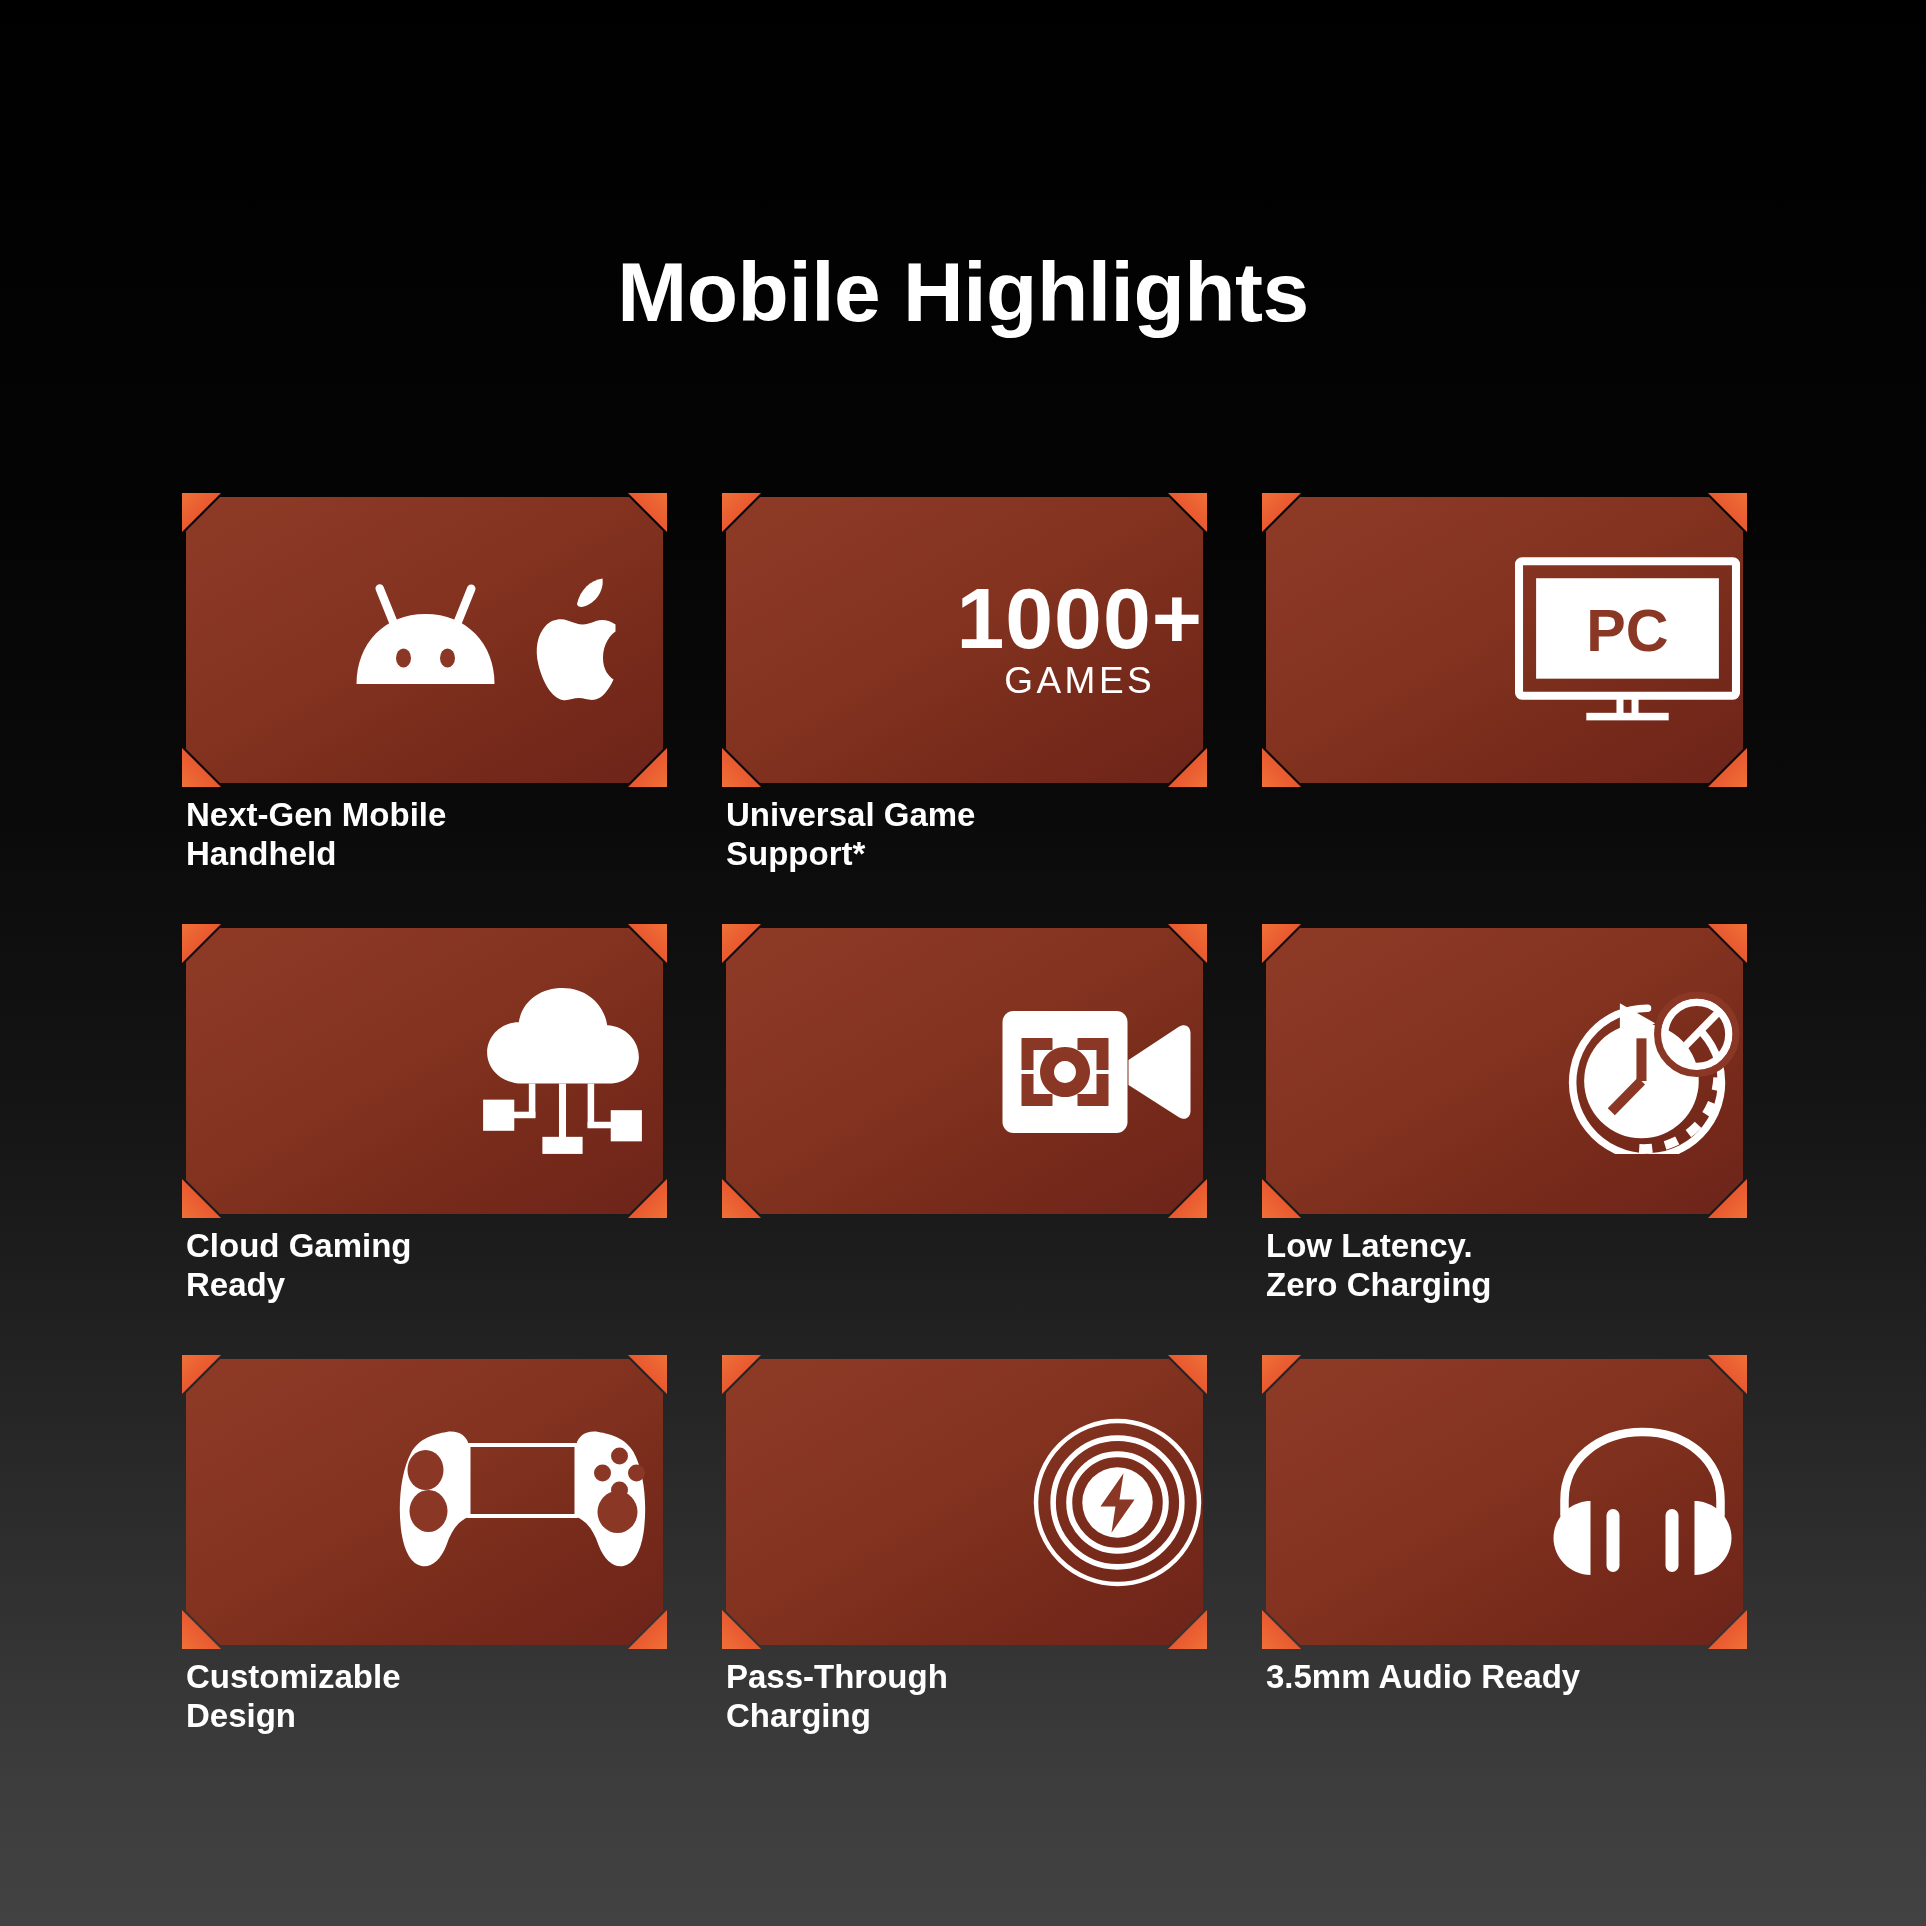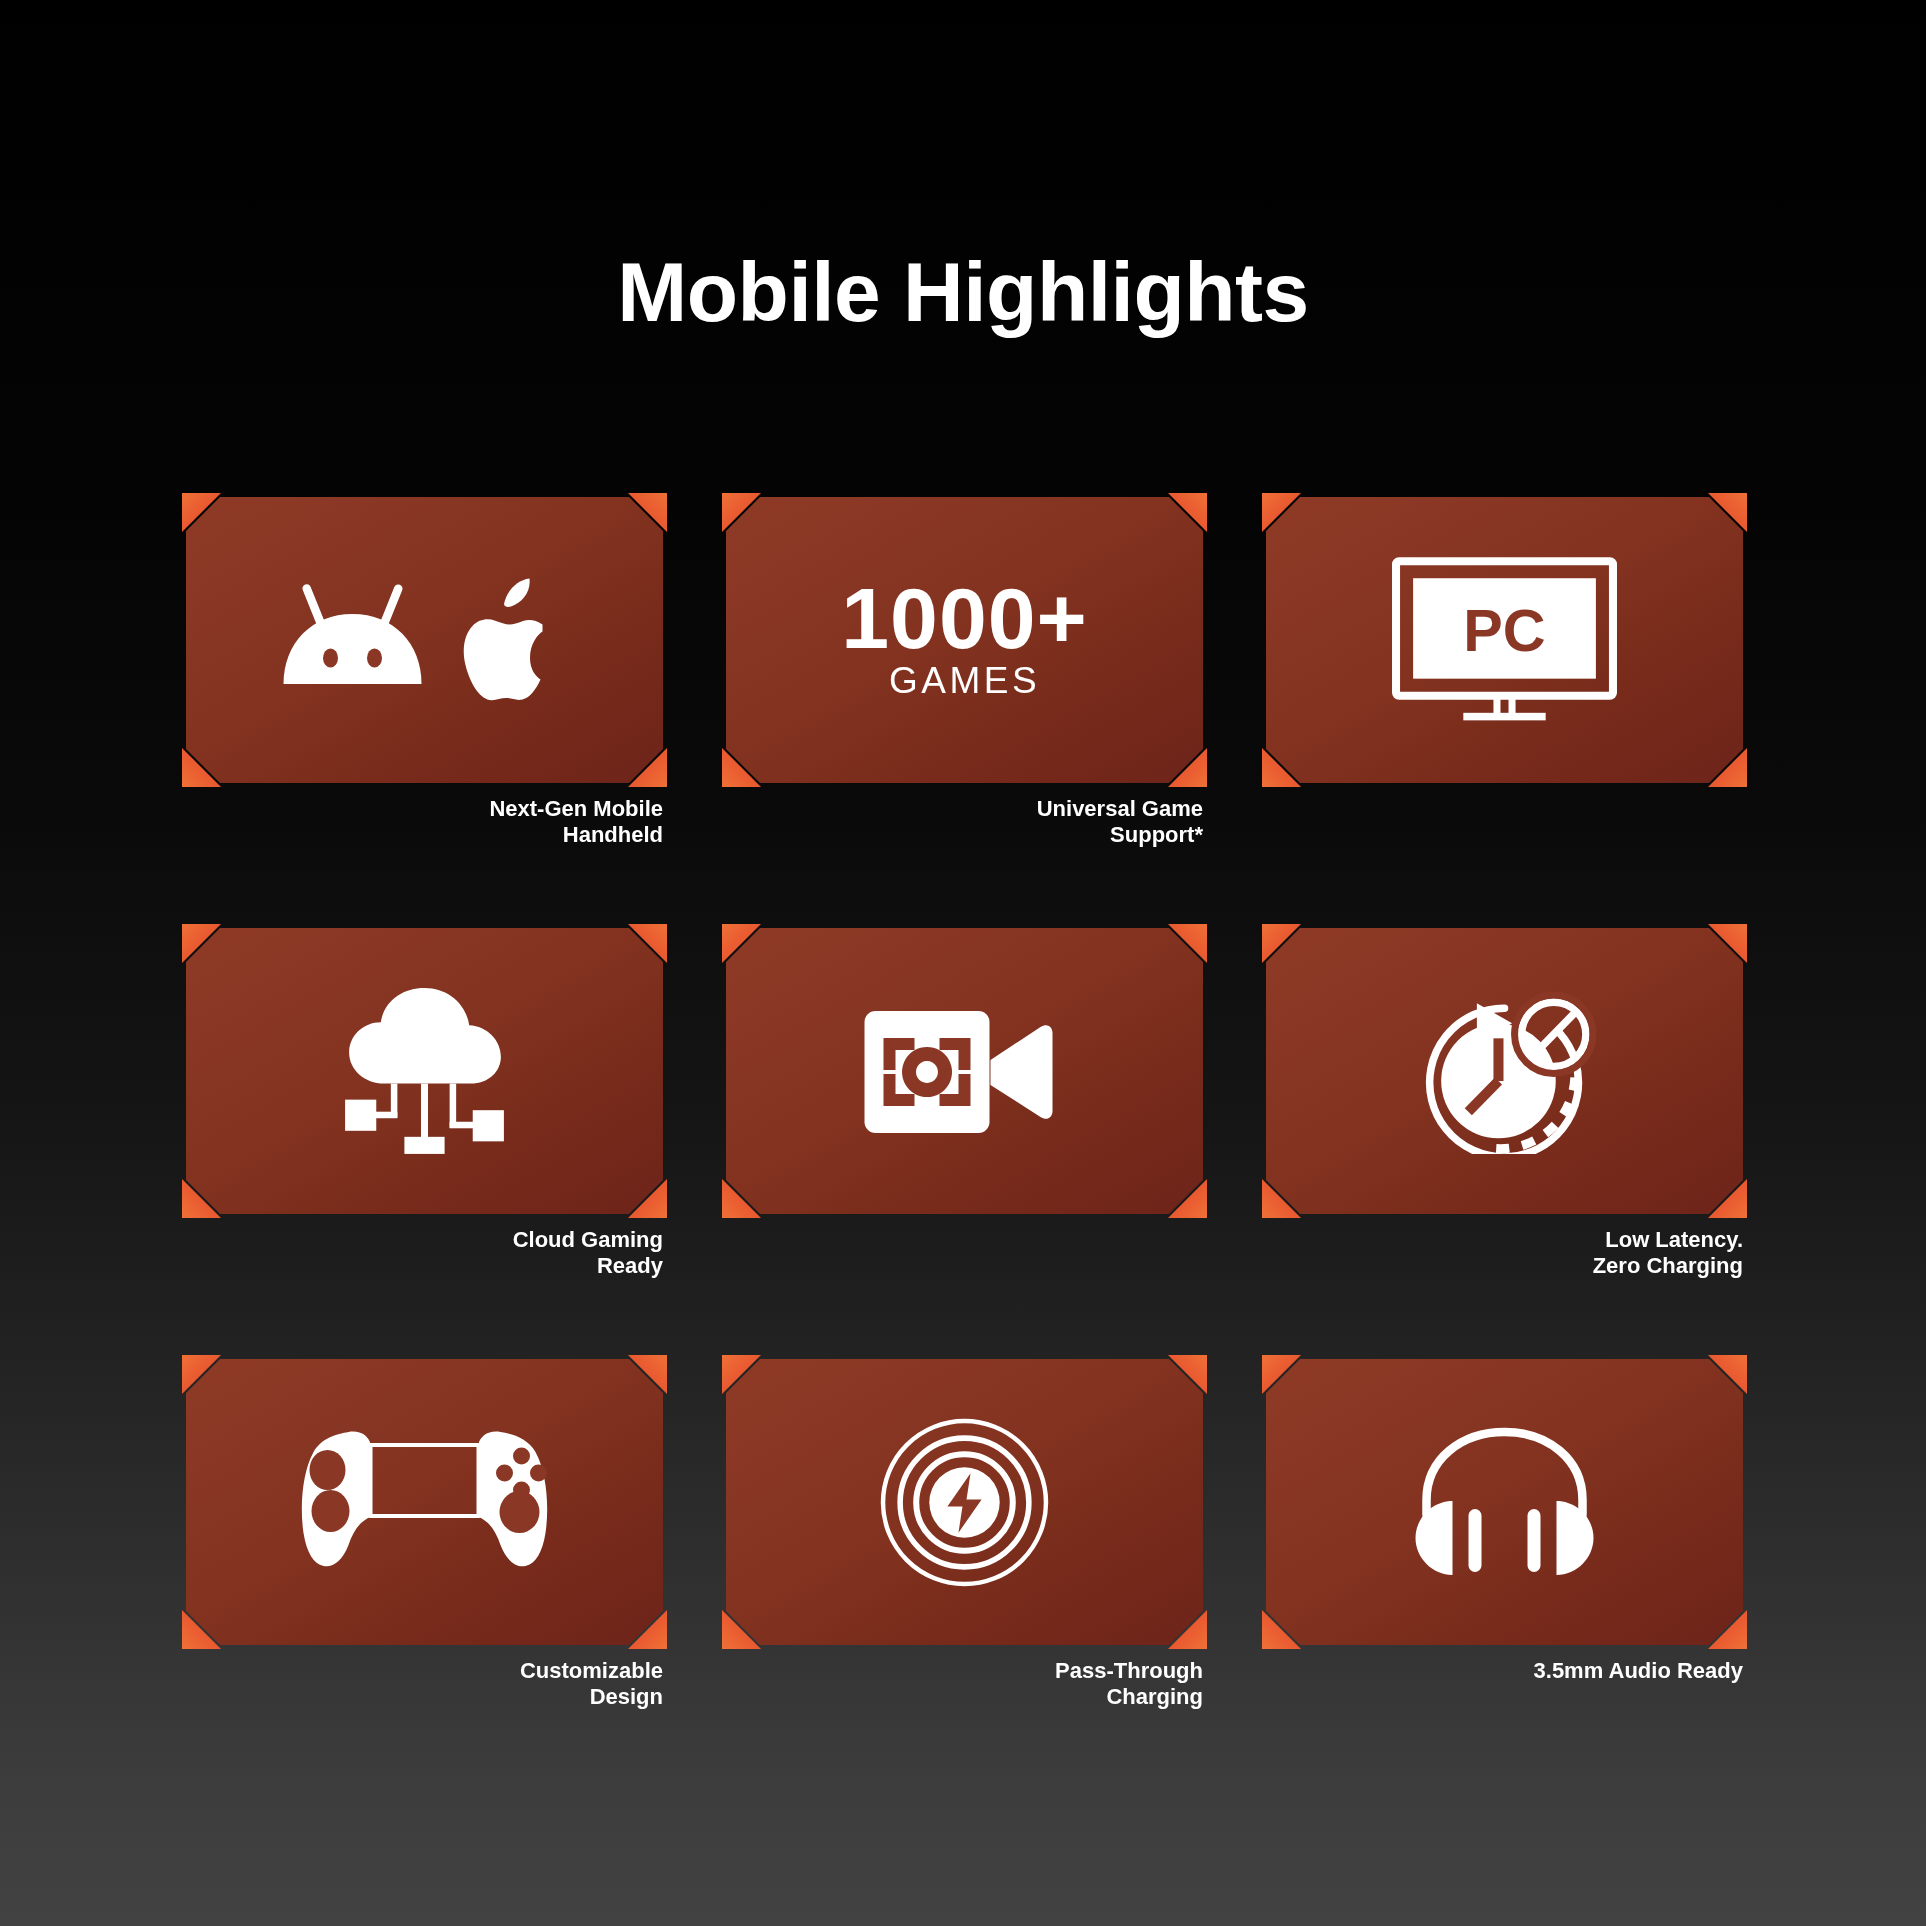--- a/index.html
+++ b/index.html
@@ -104,31 +104,31 @@
   }
   .accent.br .tri{
     width:100%;height:100%;
     background:linear-gradient(315deg,#ef7137 0%,#e8562f 55%,#d93e2a 100%);
     -webkit-clip-path:polygon(100% 0, 100% 100%, 0 100%);
     clip-path:polygon(100% 0, 100% 100%, 0 100%);
   }
 
   .icon-holder{
     position:absolute; inset:0;
-    display:flex; align-items:center; justify-content:center;
+    display:flex; align-items:center; justify-content:flex-end;
   }
   .icon-holder svg{ display:block; }
 
   
   .caption{
     position:absolute;
     top:299px; left:0; width:477px;
-    text-align:right;
+    text-align:left;
     color:#ffffff;
-    font-size:22px;
+    font-size:33px;
     font-weight:bold;
     line-height:1.17;
     letter-spacing:0px;
     white-space:pre-line;
     font-family:"Liberation Sans", sans-serif;
   }
 
   
   .games-block{ text-align:center; color:#fff; }
   .games-num{

